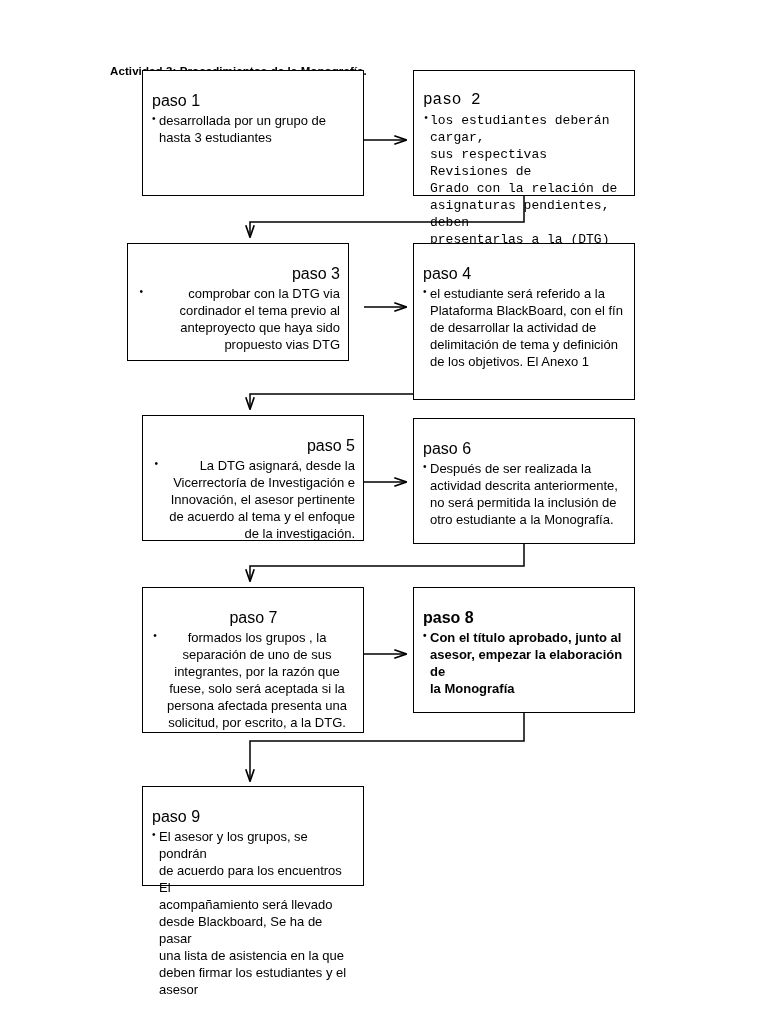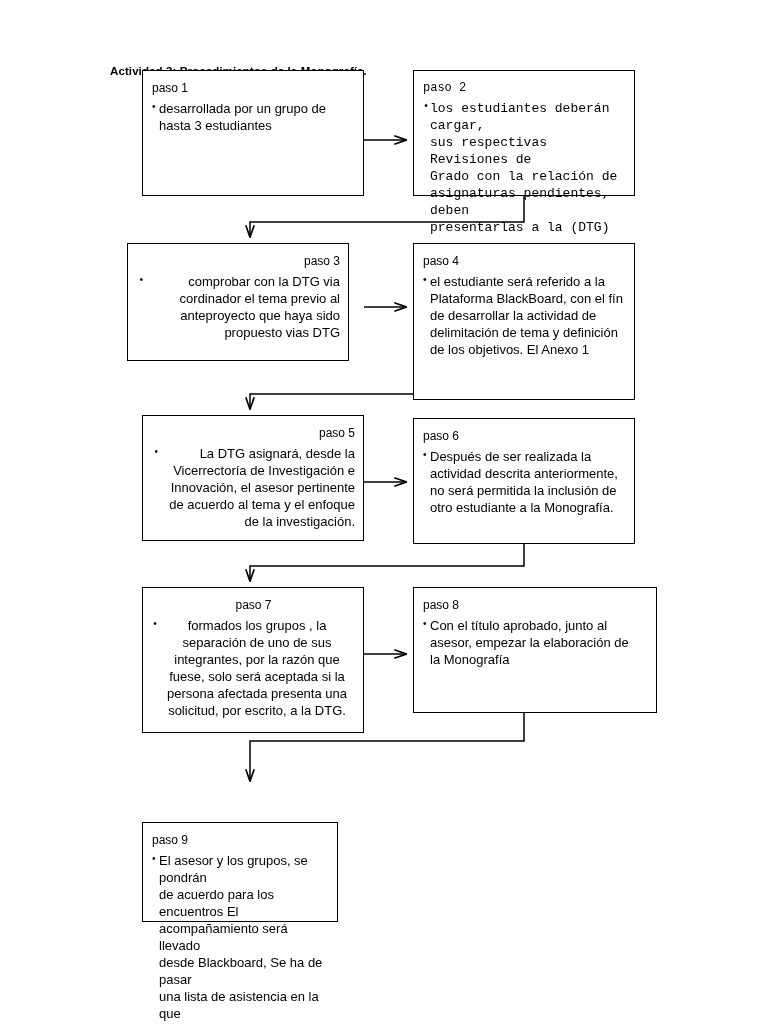--- a/index.html
+++ b/index.html
@@ -36,23 +36,23 @@
   }
 
   .node {
     position: absolute;
     box-sizing: border-box;
     border: 1.6px solid #000000;
     background: #ffffff;
     padding: 7px 8px 6px 9px;
   }
   .node-title {
-    font-size: 12px;
+    font-size: 16px;
     line-height: 13px;
-    margin: 4px 0 5px 0;
+    margin: 16px 0 5px 0;
     white-space: nowrap;
   }
   .node-body {
     display: flex;
     align-items: flex-start;
     font-size: 10.2px;
     line-height: 13.2px;
   }
   .bullet {
     flex: 0 0 auto;
@@ -197,31 +197,31 @@
       <span class="bullet">•</span>
       <span class="node-text">formados los grupos , la
 separación de uno de sus
 integrantes, por la razón que
 fuese, solo será aceptada si la
 persona afectada presenta una
 solicitud, por escrito, a la DTG.</span>
     </div>
   </div>
 
-  <div class="node" style="left:413px; top:587px; width:244px; height:126px;">
+  <div class="node" style="left:413px; top:587px; width:222px; height:126px;font-weight:bold;">
     <div class="node-title">paso 8</div>
     <div class="node-body">
       <span class="bullet">•</span>
       <span class="node-text">Con el título aprobado, junto al
 asesor, empezar la elaboración de
 la Monografía</span>
     </div>
   </div>
 
-  <div class="node" style="left:142px; top:822px; width:196px; height:100px;">
+  <div class="node" style="left:142px; top:786px; width:222px; height:100px;">
     <div class="node-title">paso 9</div>
     <div class="node-body">
       <span class="bullet">•</span>
       <span class="node-text">El asesor y los grupos, se pondrán
 de acuerdo para los encuentros El
 acompañamiento será llevado
 desde Blackboard, Se ha de pasar
 una lista de asistencia en la que
 deben firmar los estudiantes y el
 asesor</span>

